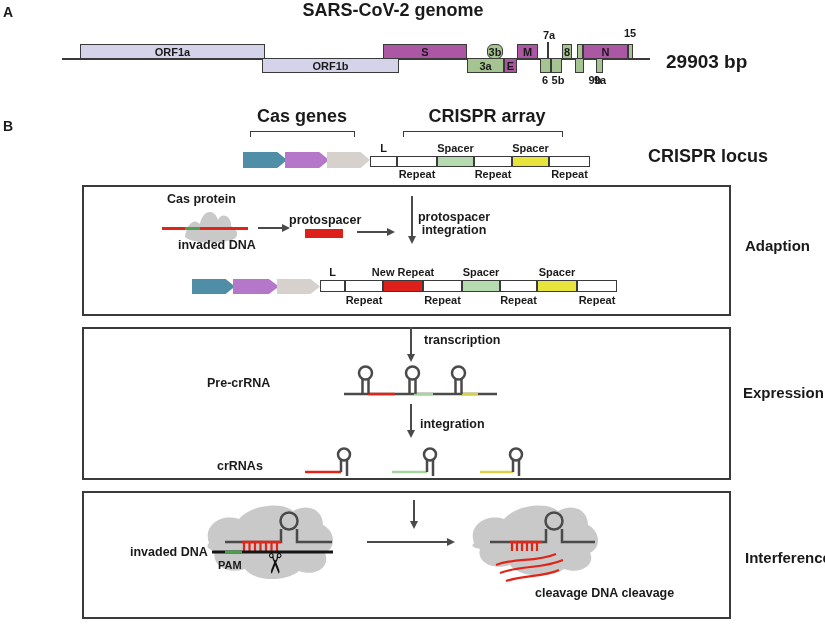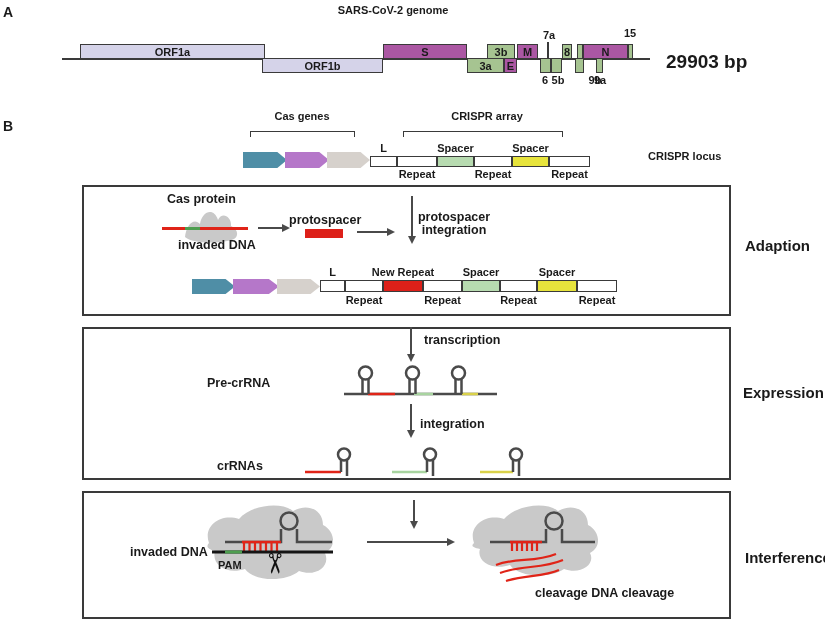--- a/index.html
+++ b/index.html
@@ -2,21 +2,21 @@
 <html style="--purple: #ab57a3; --green: #a6c491; --lavender: #d5d3e9; --teal: #4f8ea6; --arrow_purple: #b577c9; --arrow_gray: #d6d1cc; --repeat_gray: #8d8191; --spacer_green: #b7dbb0; --spacer_yellow: #e7e43c; --spacer_red: #dd2019; --red: #e02418; --crrna_green: #a8d4a0; --crrna_yellow: #d9d14a; --pam_green: #4e9e50; --blob_gray: #c9c9c9; --line_dark: #4a4a4a; --ink: #1a1a1a; --border_dark: #3a3a3a;"><head>
 <meta charset="utf-8">
 <style>
   html,body{margin:0;padding:0;background:#fff}
   .fig{position:relative;width:825px;height:625px;background:#fff;overflow:hidden;
        font-family:"Liberation Sans",sans-serif;font-weight:bold;color:#1a1a1a}
   .abs{position:absolute}
   .lbl{position:absolute;white-space:nowrap}
   .sm{font-size:11px;line-height:12px}
   .md{font-size:12.5px;line-height:13px}
-  .lg{font-size:11px;line-height:14px}
+  .lg{font-size:18px;line-height:14px}
   .stage{font-size:15px}
   .ctr{transform:translateX(-50%)}
   .line-h{position:absolute;background:var(--border_dark)}
   .gbox{position:absolute;box-sizing:border-box;border:1.5px solid var(--border_dark);
         height:15px;display:flex;align-items:center;justify-content:center;font-size:11px}
   .g-above{top:44px}.g-below{top:58px}
   .bar-seg{position:absolute;box-sizing:border-box;border:1.5px solid var(--border_dark)}
   .garrow{position:absolute;clip-path:polygon(0 0,78% 0,100% 50%,78% 100%,0 100%)}
   .box{position:absolute;box-sizing:border-box;border:2px solid #3a3a3a;background:transparent}
   .bracket{position:absolute;height:6px;box-sizing:border-box;
@@ -36,30 +36,30 @@
 
 <div class="fig">
 
   <div class="lbl" style="left:3px;top:4px;font-size:14px">A</div>
   <div class="lbl lg ctr" style="left:393px;top:3px">SARS-CoV-2 genome</div>
   <div class="line-h" style="left:62px;top:58px;width:588px;height:2px"></div>
   <div id="genome-layer" class="abs" style="left:0;top:0">
       <div class="gbox g-above" style="left: 80px; width: 185px; background: var(--lavender);">
         <span>ORF1a</span>
       </div>
-      <div class="gbox g-below" style="left: 262px; width: 121px; background: var(--lavender);">
+      <div class="gbox g-below" style="left: 262px; width: 137px; background: var(--lavender);">
         <span>ORF1b</span>
       </div>
       <div class="gbox g-above" style="left: 383px; width: 84px; background: var(--purple);">
         <span>S</span>
       </div>
       <div class="gbox g-below" style="left: 467px; width: 37px; background: var(--green);">
         <span>3a</span>
       </div>
-      <div class="gbox g-above" style="left: 487px; width: 28px; background: var(--green);">
+      <div class="gbox g-above" style="left: 487px; width: 16px; background: var(--green); border-radius: 6px;">
         <span>3b</span>
       </div>
       <div class="gbox g-below" style="left: 504px; width: 13px; background: var(--purple);">
         <span>E</span>
       </div>
       <div class="gbox g-above" style="left: 517px; width: 21px; background: var(--purple);">
         <span>M</span>
       </div>
       <div class="gbox g-below" style="left: 540px; width: 11px; background: var(--green);"></div>
       <div class="gbox g-below" style="left: 551px; width: 11px; background: var(--green);"></div>

